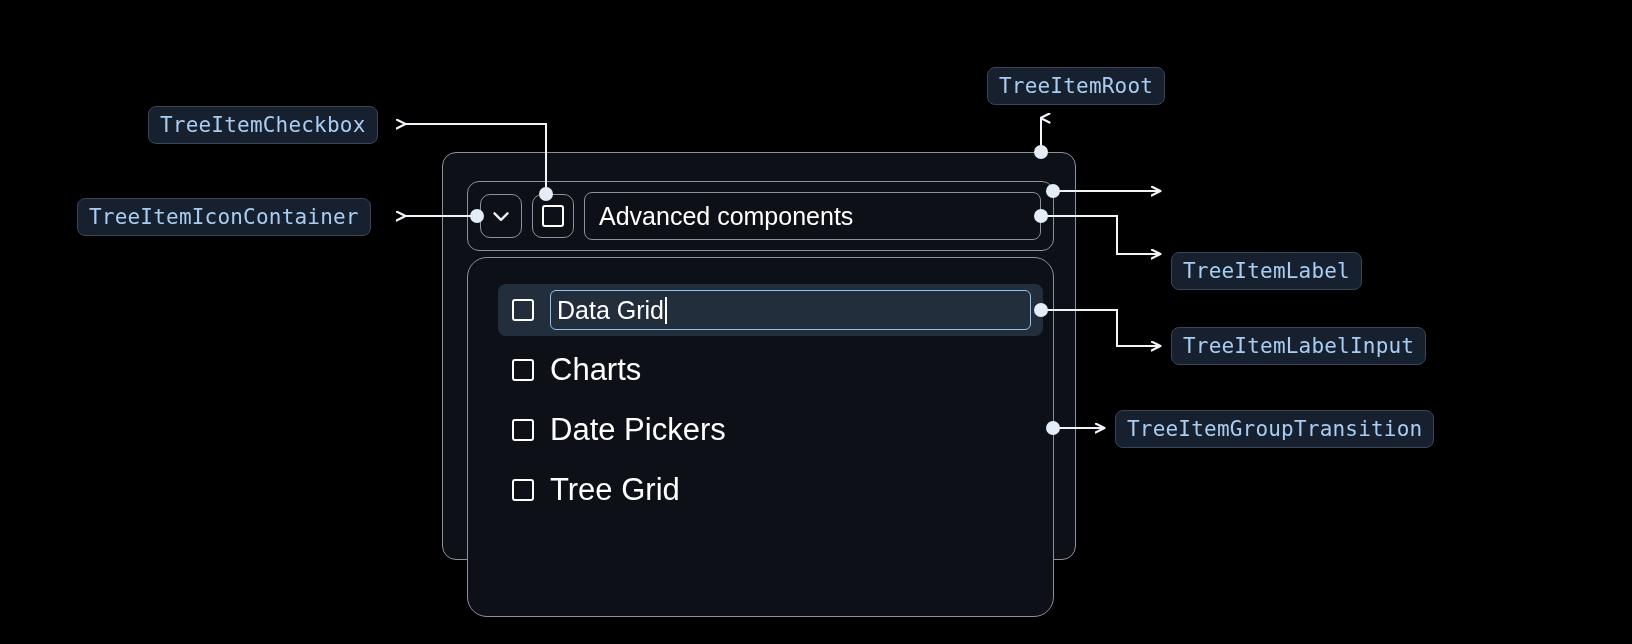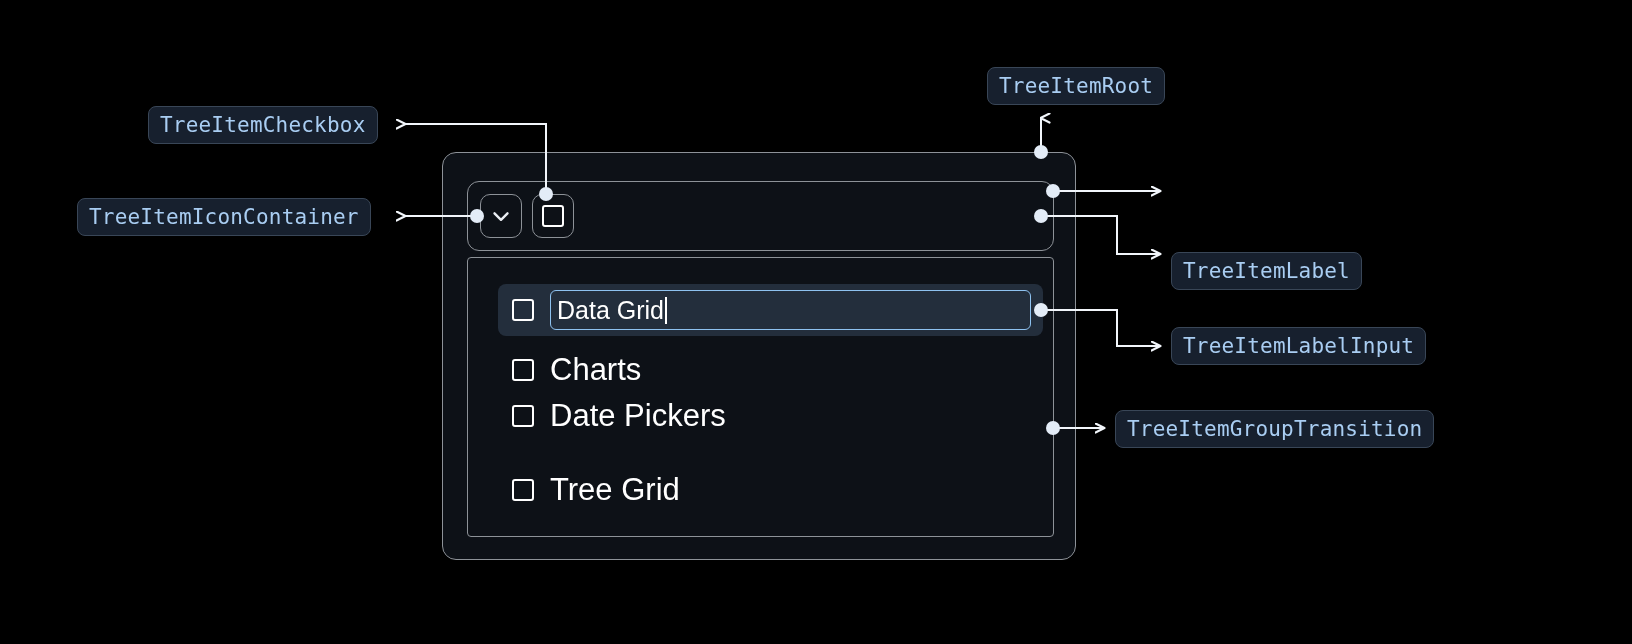--- a/index.html
+++ b/index.html
@@ -130,23 +130,23 @@
     font-size: 25px;
     font-family: "Liberation Sans", sans-serif;
   }
 
   
   #tree-group {
     position: absolute;
     left: 24px;
     top: 104px;
     width: 587px;
-    height: 280px;
-    border: 1px solid #8d9298;
-    border-radius: 4px;
+    height: 360px;
+    border: 1px solid #8d9298;
+    border-radius: 20px;
     background: #0d1117;
     overflow: hidden;
   }
 
   .child-row {
     position: absolute;
     left: 30px;
     width: 545px;
     height: 52px;
     display: flex;
@@ -211,38 +211,41 @@
           <svg width="26" height="26" viewBox="0 0 24 24" fill="none" stroke="#e9edf2" stroke-width="2.2" stroke-linecap="round" stroke-linejoin="round">
             <polyline points="6 9.5 12 15.5 18 9.5"></polyline>
           </svg>
         </span>
       </div>
 
       <div id="root-checkbox-box">
         <span class="cb-square"></span>
       </div>
 
+      <div id="root-label">
+        <span>Advanced components</span>
+      </div>
     </div>
 
     <div id="tree-group">
 
       <div class="child-row selected" style="top:26px;">
         <span class="child-cb"></span>
         <div class="child-input">
           <span class="val">Data Grid</span>
           <span class="caret"></span>
         </div>
       </div>
 
       <div class="child-row" style="top:86px;">
         <span class="child-cb"></span>
         <span class="child-text">Charts</span>
       </div>
 
-      <div class="child-row" style="top:132px;text-align:center;">
+      <div class="child-row" style="top:146px;text-align:center;">
         <span class="child-cb"></span>
         <span class="child-text">Date Pickers</span>
       </div>
 
       <div class="child-row" style="top:206px;">
         <span class="child-cb"></span>
         <span class="child-text">Tree Grid</span>
       </div>
 
     </div>

